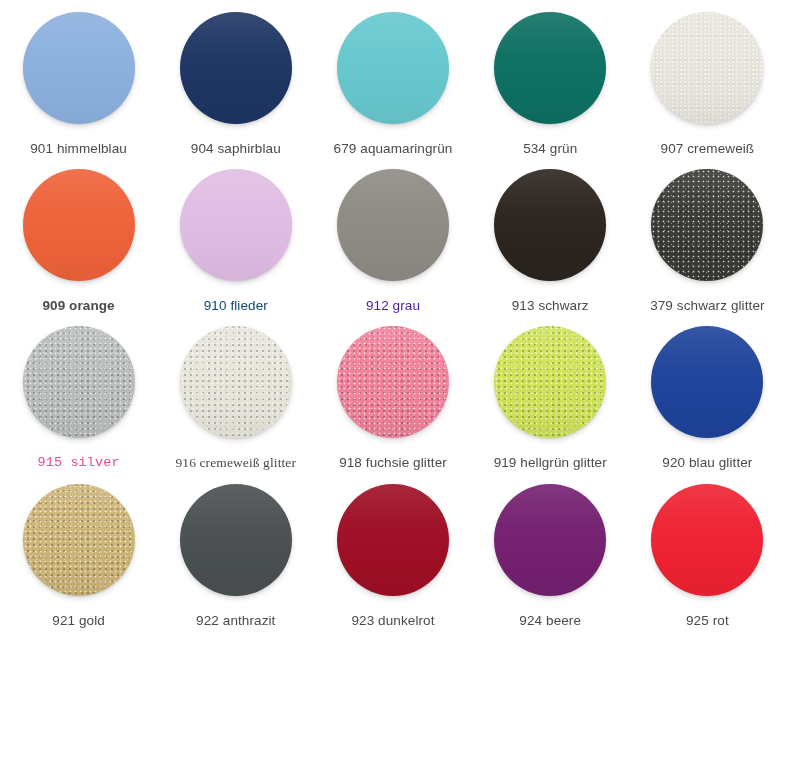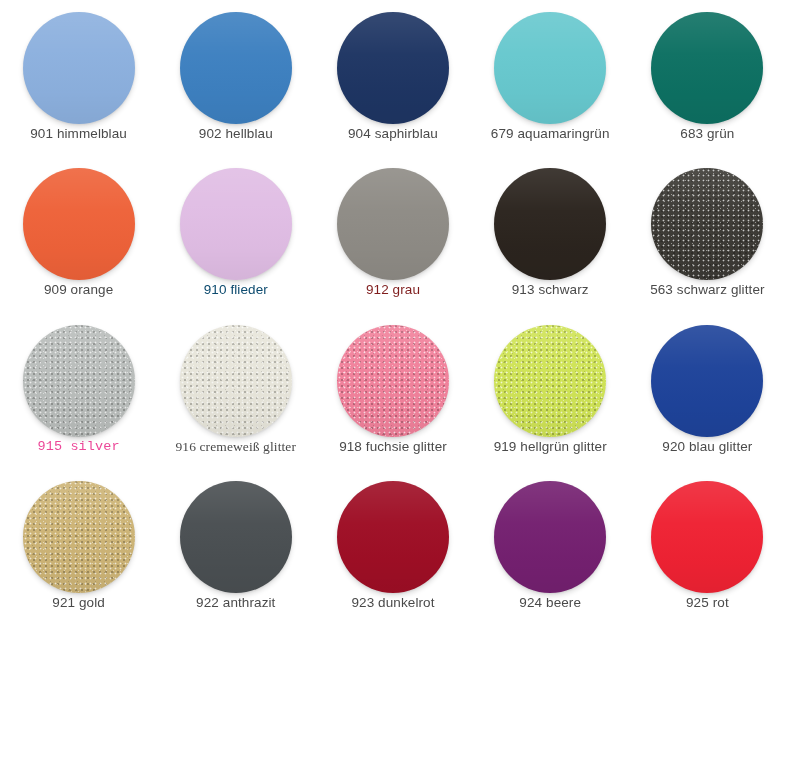--- a/index.html
+++ b/index.html
@@ -94,92 +94,92 @@
     pointer-events: none;
     opacity: 0.55;
     background-image:
       radial-gradient(rgba(255,255,255,0.9) 0.7px, transparent 1.0px),
       radial-gradient(rgba(0,0,0,0.12) 0.6px, transparent 0.9px);
     background-size: 4px 4px, 6px 6px;
     background-position: 0 0, 2px 3px;
   }
 
   .swatch-label {
-    margin-top: 2px;
+    margin-top: 17px;
     font-size: 13.5px;
     line-height: 1.2;
     color: #4a4a4a;
     text-align: center;
     letter-spacing: 0.1px;
     white-space: nowrap;
   }
 </style>
 </head>
 <body>
 
 <div id="swatch-grid" style="background: rgb(255, 255, 255);">
     <div class="swatch-cell">
       <div class="swatch-disc-wrap">
         <div class="swatch-disc" style="background-color: rgb(140, 176, 222);"></div>
       </div>
       <div class="swatch-label" style="color: rgb(74, 74, 74);">901 himmelblau</div>
     </div>
     <div class="swatch-cell">
       <div class="swatch-disc-wrap">
-        <div class="swatch-disc" style="background-color: rgb(61, 128, 192);"></div>
-      </div>
-      <div class="swatch-label" style="color: rgb(74, 74, 74);">902 hellblau</div>
-    </div>
-    <div class="swatch-cell">
-      <div class="swatch-disc-wrap">
         <div class="swatch-disc" style="background-color: rgb(30, 53, 99);"></div>
       </div>
       <div class="swatch-label" style="color: rgb(74, 74, 74);">904 saphirblau</div>
     </div>
     <div class="swatch-cell">
       <div class="swatch-disc-wrap">
         <div class="swatch-disc" style="background-color: rgb(103, 200, 206);"></div>
       </div>
       <div class="swatch-label" style="color: rgb(74, 74, 74);">679 aquamaringrün</div>
     </div>
     <div class="swatch-cell">
       <div class="swatch-disc-wrap">
         <div class="swatch-disc" style="background-color: rgb(13, 112, 98);"></div>
       </div>
-      <div class="swatch-label" style="color: rgb(74, 74, 74);">683 grün</div>
+      <div class="swatch-label" style="color: rgb(74, 74, 74);">534 grün</div>
+    </div>
+    <div class="swatch-cell">
+      <div class="swatch-disc-wrap">
+        <div class="swatch-disc is-fine-grain" style="background-color: rgb(230, 228, 219);"></div>
+      </div>
+      <div class="swatch-label" style="color: rgb(74, 74, 74);">907 cremeweiß</div>
     </div>
     <div class="swatch-cell">
       <div class="swatch-disc-wrap">
         <div class="swatch-disc" style="background-color: rgb(238, 98, 57);"></div>
       </div>
-      <div class="swatch-label" style="color: rgb(74, 74, 74);">909 orange</div>
+      <div class="swatch-label" style="color: rgb(74, 74, 74); font-weight: bold;">909 orange</div>
     </div>
     <div class="swatch-cell">
       <div class="swatch-disc-wrap">
         <div class="swatch-disc" style="background-color: rgb(224, 189, 228);"></div>
       </div>
       <div class="swatch-label" style="color: #0c4a6e;">910 flieder</div>
     </div>
     <div class="swatch-cell">
       <div class="swatch-disc-wrap">
         <div class="swatch-disc" style="background-color: rgb(142, 139, 133);"></div>
       </div>
-      <div class="swatch-label" style="color: #7f1d1d;">912 grau</div>
+      <div class="swatch-label" style="color: #4c1d95;">912 grau</div>
     </div>
     <div class="swatch-cell">
       <div class="swatch-disc-wrap">
         <div class="swatch-disc" style="background-color: rgb(43, 36, 30);"></div>
       </div>
       <div class="swatch-label" style="color: rgb(74, 74, 74);">913 schwarz</div>
     </div>
     <div class="swatch-cell">
       <div class="swatch-disc-wrap">
         <div class="swatch-disc is-glitter" style="background-color: rgb(60, 58, 53);"></div>
       </div>
-      <div class="swatch-label" style="color: rgb(74, 74, 74);">563 schwarz glitter</div>
+      <div class="swatch-label" style="color: rgb(74, 74, 74);">379 schwarz glitter</div>
     </div>
     <div class="swatch-cell">
       <div class="swatch-disc-wrap">
         <div class="swatch-disc is-glitter" style="background-color: rgb(185, 189, 187);"></div>
       </div>
       <div class="swatch-label" style="color: #ec4899; font-family: Liberation Mono, monospace;">915 silver</div>
     </div>
     <div class="swatch-cell">
       <div class="swatch-disc-wrap">
         <div class="swatch-disc is-glitter" style="background-color: rgb(231, 229, 218);"></div>

